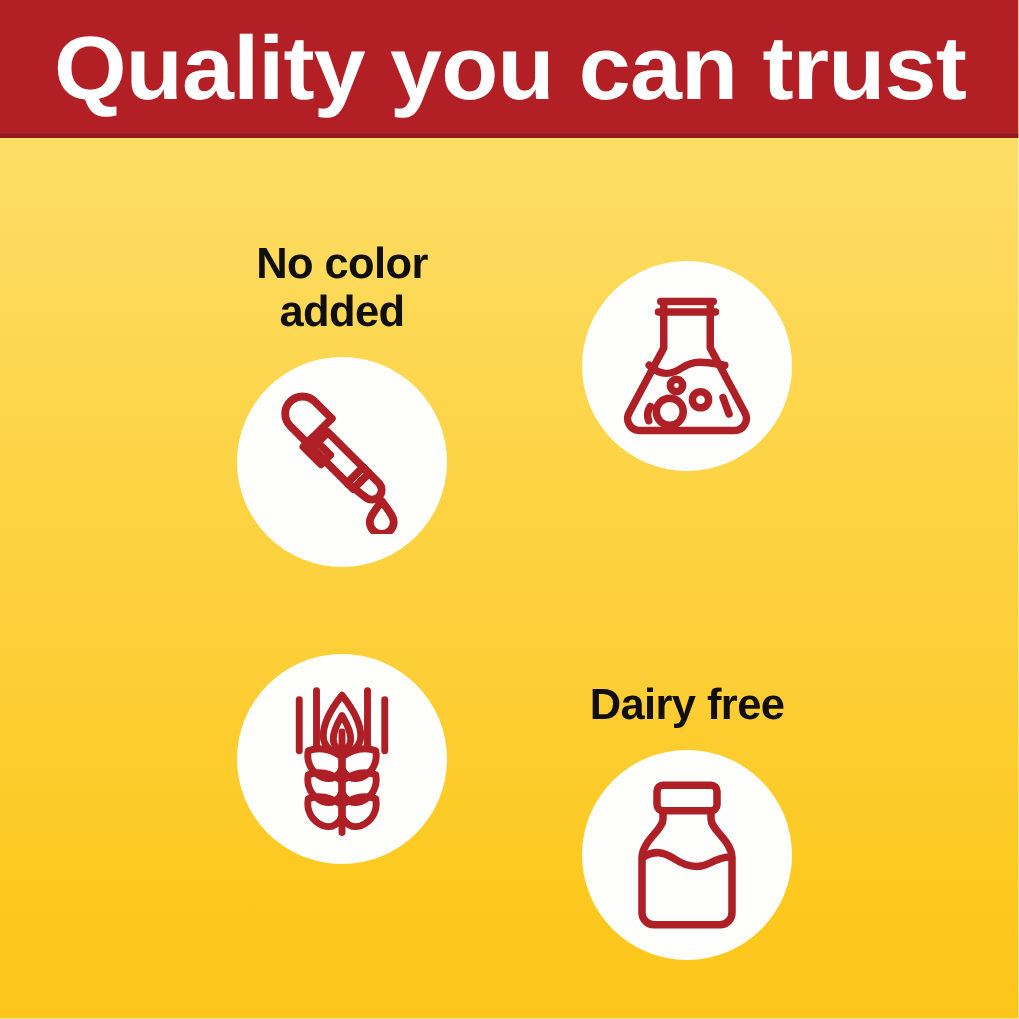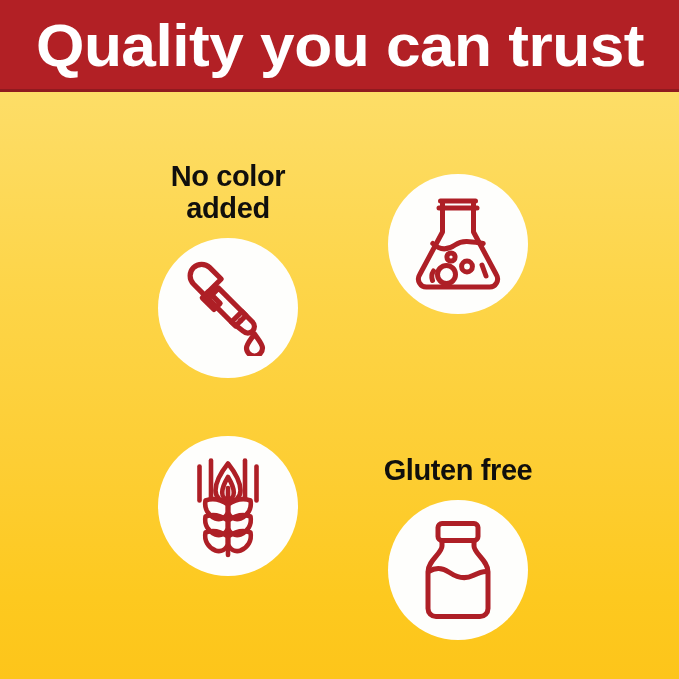--- a/index.html
+++ b/index.html
@@ -197,21 +197,21 @@
                      C36.5 98.5 41.0 95.0 43 90.5 Z"></path>
             <path d="M43 82.5 C51.0 77.0 59.0 76.0 65.5 78.5
                      C67.0 86.5 63.0 93.5 55.5 96.5
                      C49.5 98.5 45.0 95.0 43 90.5 Z"></path>
           </svg>
         </span>
       </div>
     </div>
 
     <div class="feature-cell col-right row-bottom">
-      <div class="feature-label label-one-line">Gluten free</div>
+      <div class="feature-label label-one-line">Dairy free</div>
       <div class="icon-circle">
         <span>
           <svg width="78" height="102" viewBox="0 0 78 102" fill="none" stroke="#AE1F26" stroke-width="5.0" stroke-linecap="round" stroke-linejoin="round">
 
             <rect x="19.0" y="4.5" width="40.0" height="17.0" rx="4.0"></rect>
 
             <path d="M23.0 21.5 L23.0 27.0
                      C23.0 34.5 9.0 41.5 9.0 53.0
                      L9.0 89.5 a8.0 8.0 0 0 0 8.0 8.0
                      L61.0 97.5 a8.0 8.0 0 0 0 8.0 -8.0

